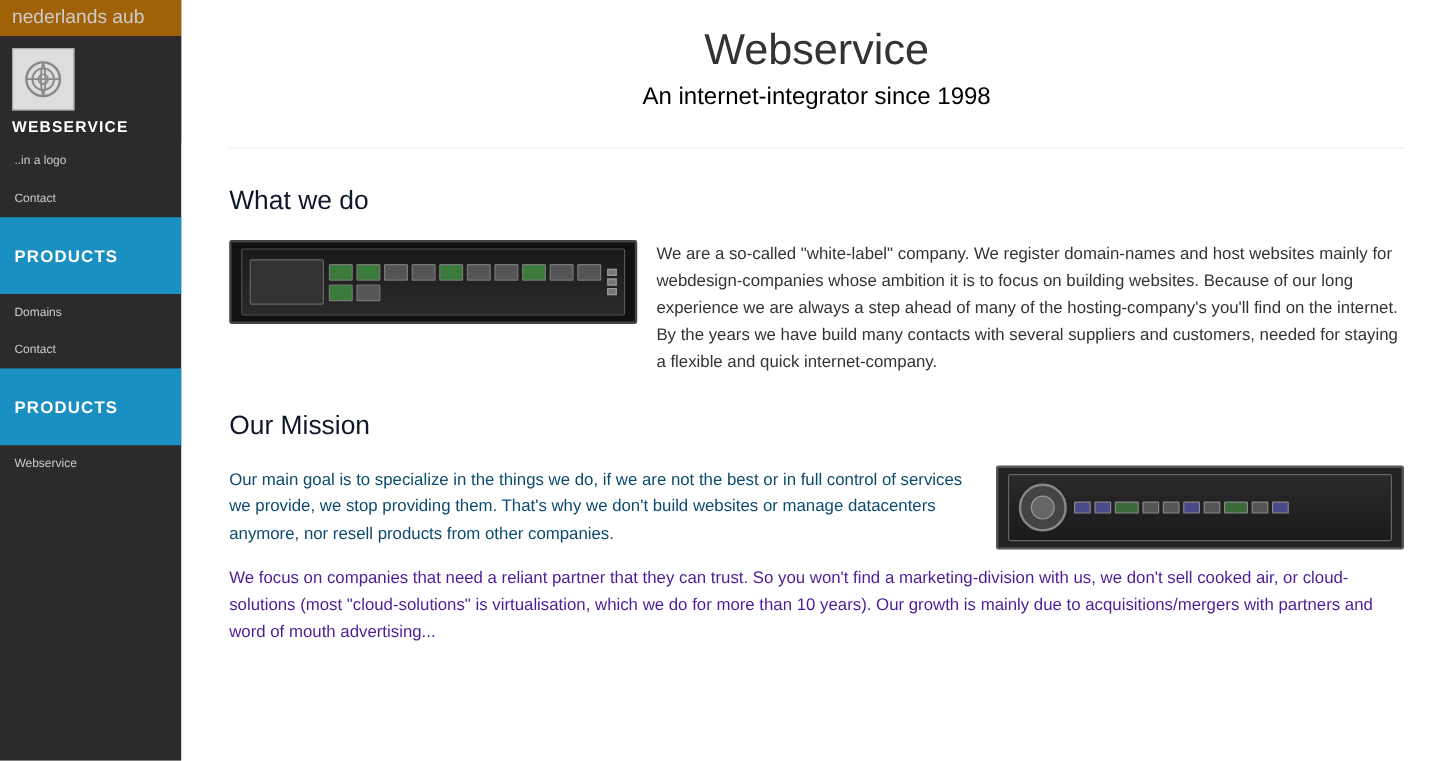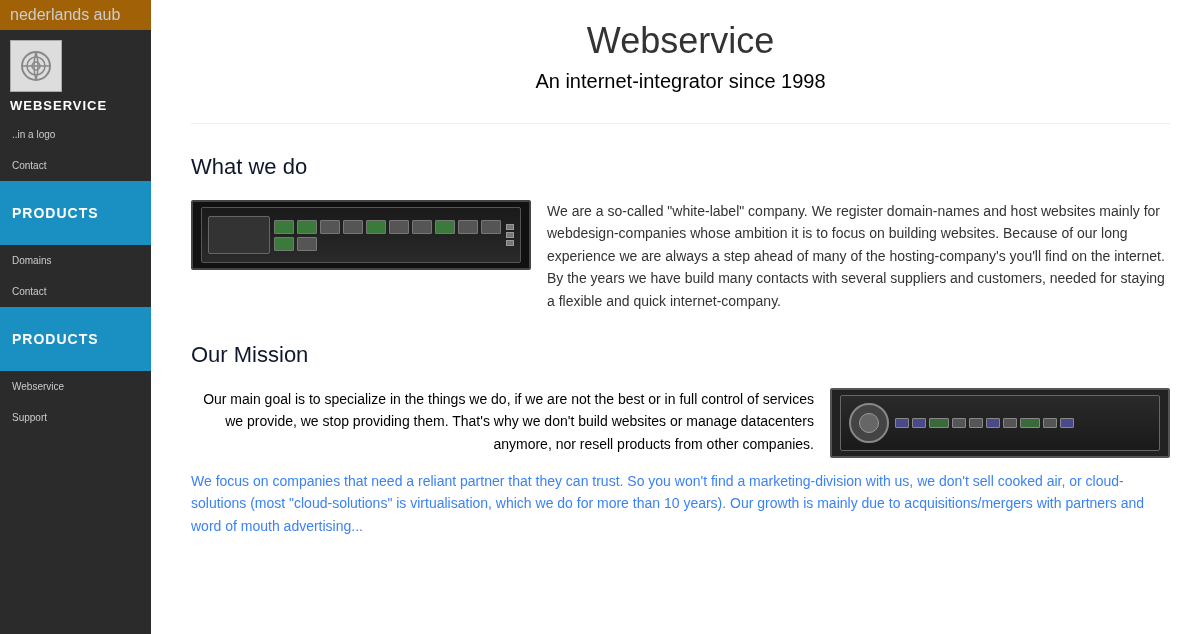--- a/index.html
+++ b/index.html
@@ -175,23 +175,22 @@
       margin-top: 5px;
     }
     .mission-content {
       display: flex;
       gap: 0;
       align-items: flex-start;
     }
     .mission-text {
       flex: 1;
       font-size: 14px;
-      color: #000000;
+      color: #0c4a6e;
       line-height: 1.6;
-      text-align: right;
     }
     .server-img-2 {
       width: 340px;
       height: 70px;
       flex-shrink: 0;
       background: #222;
       border: 2px solid #555;
       border-radius: 2px;
       display: flex;
       align-items: center;
@@ -238,21 +237,21 @@
       height: 10px;
       background: #555;
       border: 1px solid #888;
       border-radius: 1px;
     }
     .back-port.usb { background: #4a4a8a; }
     .back-port.vga { background: #3a6a3a; width: 20px; }
 
     .subsequent-text {
       font-size: 14px;
-      color: #3b82f6;
+      color: #4c1d95;
       line-height: 1.6;
       margin-top: 12px;
     }
   </style>
 </head>
 <body>
 
 <div id="sidebar">
   <div class="top-bar">nederlands aub</div>
   <div class="logo-area">
@@ -271,21 +270,20 @@
 
   <a class="nav-item">..in a logo</a>
   <a class="nav-item">Contact</a>
 
   <div class="nav-section">PRODUCTS</div>
   <a class="nav-item">Domains</a>
   <a class="nav-item">Contact</a>
 
   <div class="nav-section">PRODUCTS</div>
   <a class="nav-item">Webservice</a>
-  <a class="nav-item">Support</a>
 </div>
 
 <div id="main">
   <div class="page-header">
     <div class="page-title">Webservice</div>
     <div class="page-subtitle">An internet-integrator since 1998</div>
   </div>
 
   <div class="section">
     <h2>What we do</h2>

